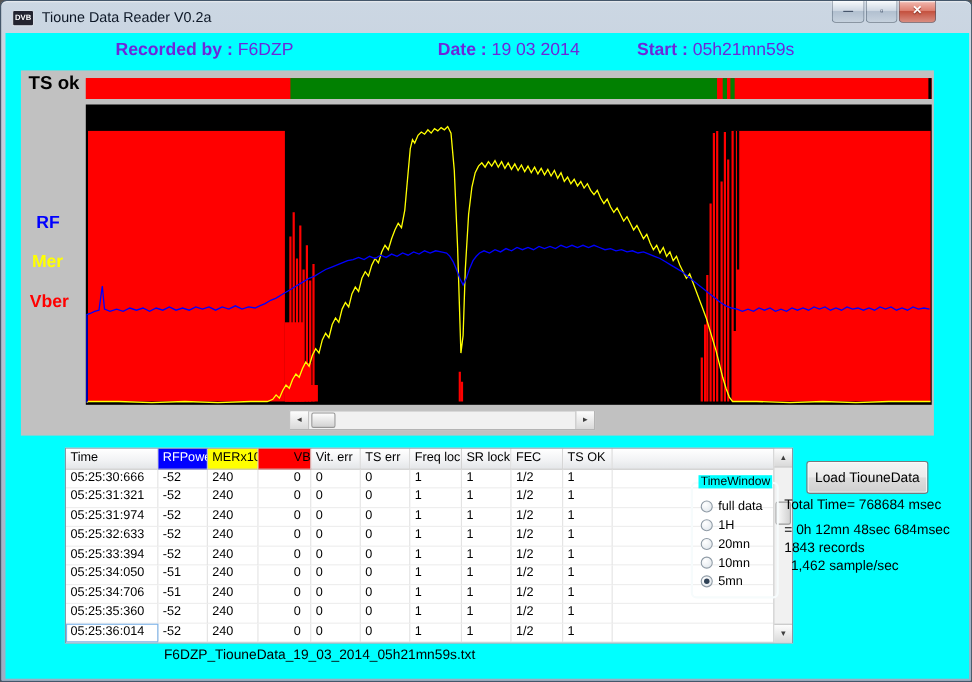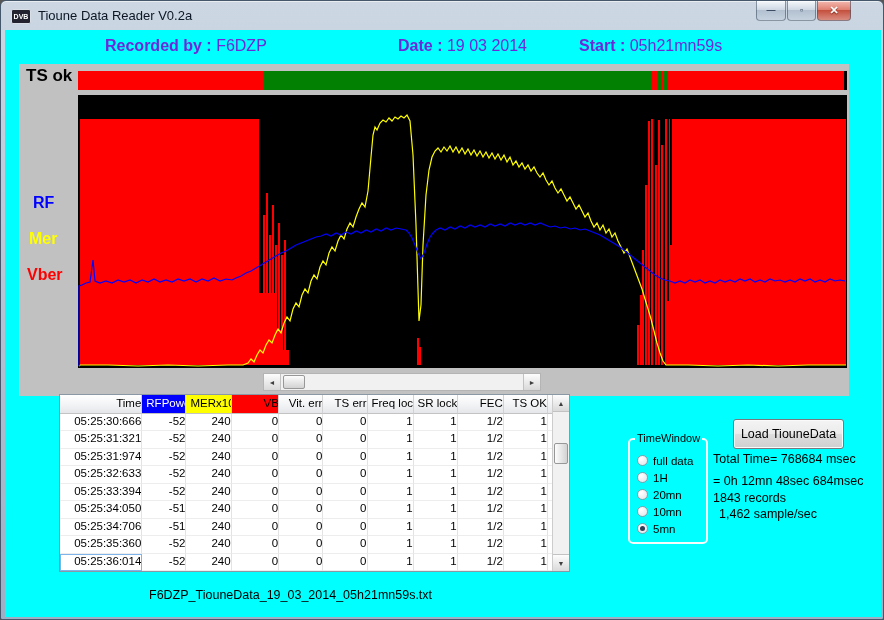--- a/index.html
+++ b/index.html
@@ -40,22 +40,22 @@
   
   .hscroll { position:absolute; left:244px; top:309px; width:278px; height:18px; background:#f1f1f1;
              border:1px solid #b4b4b4; }
   .hs-btn { position:absolute; top:0; width:17px; height:16px; background:linear-gradient(#fdfdfd,#d9d9d9);
             display:flex; align-items:center; justify-content:center; font-size:7px; color:#3f3f3f; }
   .hs-left { left:0; border-right:1px solid #c2c2c2; }
   .hs-right { right:0; border-left:1px solid #c2c2c2; }
   .hs-thumb { position:absolute; left:19px; top:1px; width:22px; height:14px;
               background:linear-gradient(#fdfdfd,#d2d2d2); border:1px solid #979797; border-radius:2px; }
   
-  .table { position:absolute; left:54px; top:364px; width:511px; height:178px; background:#fff;
-           border:1px solid #8a97a5;text-align:right; }
+  .table { position:absolute; left:54px; top:377px; width:662px; height:178px; background:#fff;
+           border:1px solid #8a97a5; }
   .thead { position:absolute; left:0; top:0; right:17px; height:19px; display:flex; }
   .th { border-right:1px solid #d2d2d2; border-bottom:1px solid #c3c3c3;
         background:linear-gradient(#ffffff,#f1f2f4 60%,#e4e6e9); font-size:11.5px; color:#000;
         padding:2px 0 0 4px; overflow:hidden; white-space:nowrap; }
   .tbody { position:absolute; left:0; top:19px; right:17px; bottom:0; display:flex; flex-direction:column; }
   .trow { flex:1; display:flex; }
   .td { border-right:1px solid #e3e3e3; border-bottom:1px solid #ededed; font-size:11.5px; color:#000;
         padding:1px 0 0 4px; overflow:hidden; white-space:nowrap; }
   .th:nth-child(1), .td:nth-child(1) { width:84px; }
   .th:nth-child(2), .td:nth-child(2) { width:45px; }

